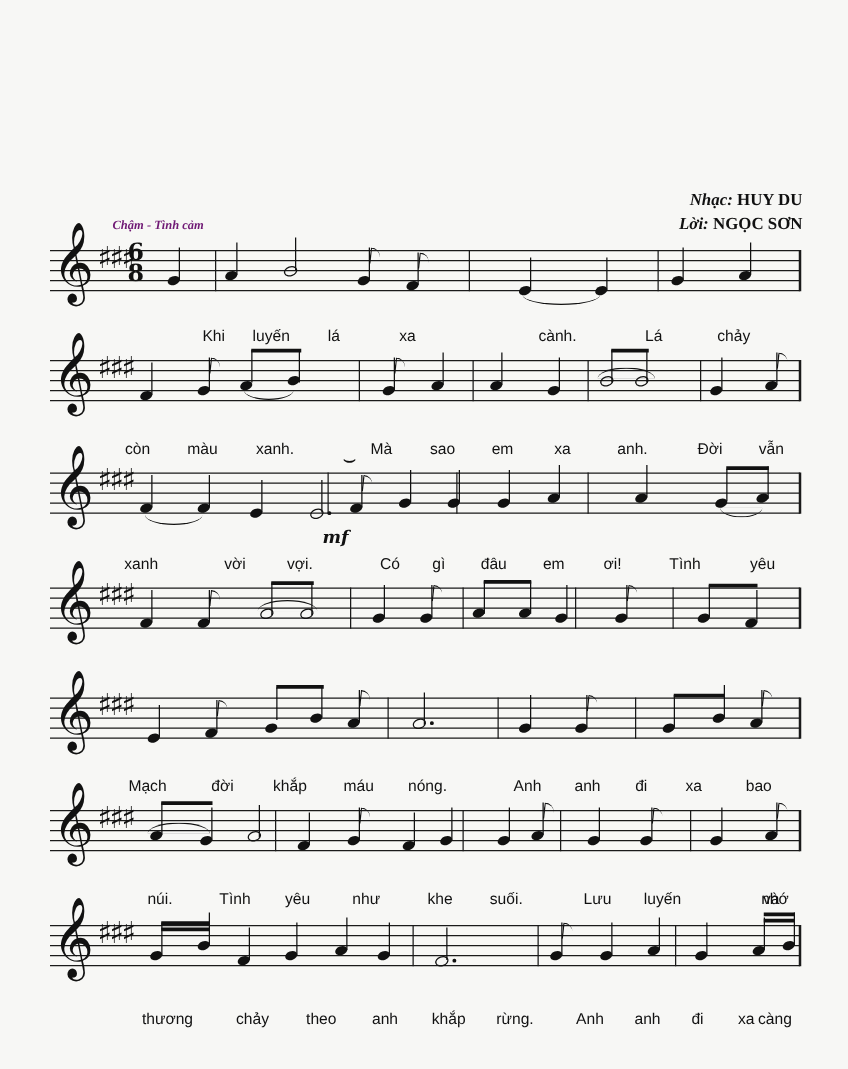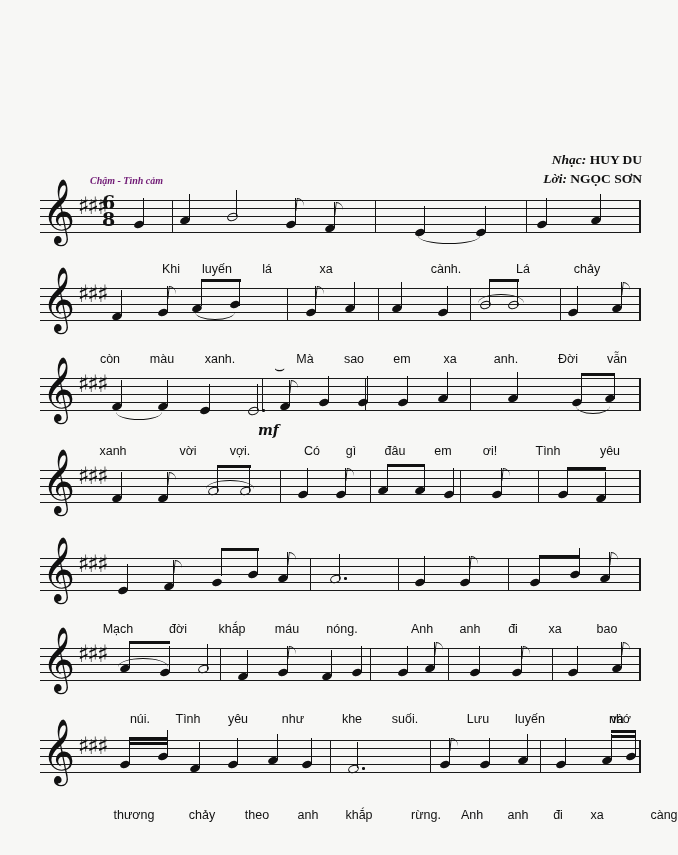--- a/index.html
+++ b/index.html
@@ -562,21 +562,21 @@
       <div class="flag" style="left:482px;top:-2px;"></div>
 
       <div class="note" style="left:528px;top:21px;"></div>
       <div class="stem" style="left:537px;top:-2px;"></div>
       <div class="note" style="left:572px;top:17px;"></div>
       <div class="stem" style="left:581px;top:-6px;"></div>
       <div class="flag" style="left:582px;top:-6px;"></div>
     </div>
   </div>
   <div class="lyrics" style="top:712px;">
-    <span class="lyric" style="left:100px;">núi.</span>
+    <span class="lyric" style="left:88px;">núi.</span>
     <span class="lyric" style="left:148px;">Tình</span>
     <span class="lyric" style="left:198px;">yêu</span>
     <span class="lyric" style="left:253px;">như</span>
     <span class="lyric" style="left:312px;">khe</span>
     <span class="lyric" style="left:365px;">suối.</span>
     <span class="lyric" style="left:438px;">Lưu</span>
     <span class="lyric" style="left:490px;">luyến</span>
     <span class="lyric" style="left:537px;margin-left:40px;">và</span>
     <span class="lyric" style="left:580px;">nhớ</span>
   </div>
@@ -632,21 +632,21 @@
       <div class="beam" style="left:571px;top:-10px;width:25px;"></div>
       <div class="beam" style="left:571px;top:-5px;width:25px;"></div>
     </div>
   </div>
   <div class="lyrics" style="top:808px;">
     <span class="lyric" style="left:94px;">thương</span>
     <span class="lyric" style="left:162px;">chảy</span>
     <span class="lyric" style="left:217px;">theo</span>
     <span class="lyric" style="left:268px;">anh</span>
     <span class="lyric" style="left:319px;">khắp</span>
-    <span class="lyric" style="left:386px;">rừng.</span>
+    <span class="lyric" style="left:372px;">rừng.</span>
     <span class="lyric" style="left:432px;">Anh</span>
     <span class="lyric" style="left:478px;">anh</span>
     <span class="lyric" style="left:518px;">đi</span>
     <span class="lyric" style="left:557px;">xa</span>
-    <span class="lyric" style="left:624px;">càng</span>
+    <span class="lyric" style="left:580px;">càng</span>
   </div>
 
 </div>
 
 </body></html>

